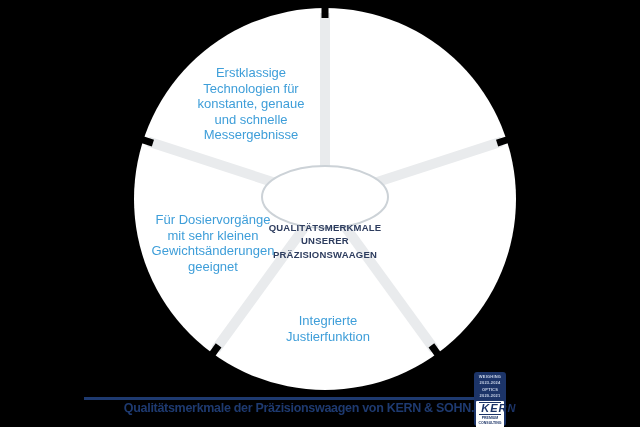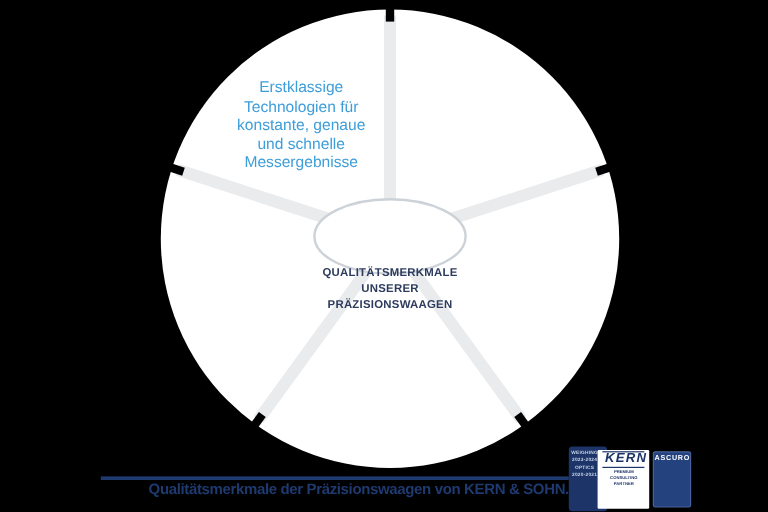--- a/index.html
+++ b/index.html
@@ -21,21 +21,21 @@
     left:84px;top:397px;width:390px;height:2.5px;background:#1e3a70;
   }
   .footer-caption{
     left:85px;top:401px;width:440px;text-align:center;
     color:#1e3a70;font-weight:bold;font-size:12.5px;letter-spacing:-0.3px;
     white-space:nowrap;
   }
   
   .badge{
     left:474px;top:372px;width:32px;height:54px;background:#1c3468;
-    border-radius:3px;box-sizing:border-box;display:flex;flex-direction:row;
+    border-radius:3px;box-sizing:border-box;display:flex;flex-direction:column;
     padding:2px 2px 2px 2px;
   }
   .badge-top{
     color:#c9d4e8;font-size:4px;line-height:1.6;text-align:center;
     white-space:pre-line;letter-spacing:.2px;font-weight:bold;
   }
   .badge-panel{
     background:#ffffff;border-radius:1px;margin-top:1px;
     display:flex;flex-direction:column;align-items:center;padding:1px 2px 1px 2px;
   }
@@ -84,21 +84,27 @@
 PRÄZISIONSWAAGEN</div>
 
   <div class="abs center seg-label" style="left:251px;top:104px;width:175px">Erstklassige
 Technologien für
 konstante, genaue
 und schnelle
 Messergebnisse</div>
 
 
 
+  <div class="abs center seg-label" style="left:328px;top:329px;width:170px">Integrierte
+Justierfunktion</div>
 
+  <div class="abs center seg-label" style="left:213px;top:243px;width:160px">Für Dosiervorgänge
+mit sehr kleinen
+Gewichtsänderungen
+geeignet</div>
 
   <div class="abs footer-divider"></div>
   <div class="abs footer-caption">Qualitätsmerkmale der Präzisionswaagen von KERN &amp; SOHN. ©</div>
 
   <div class="abs badge">
     <div class="badge-top">WEIGHING 2023-2024
 OPTICS 2020-2021</div>
     <div class="badge-panel">
       <div class="badge-kern">KERN</div>
       <div class="badge-partner">PREMIUM CONSULTING

